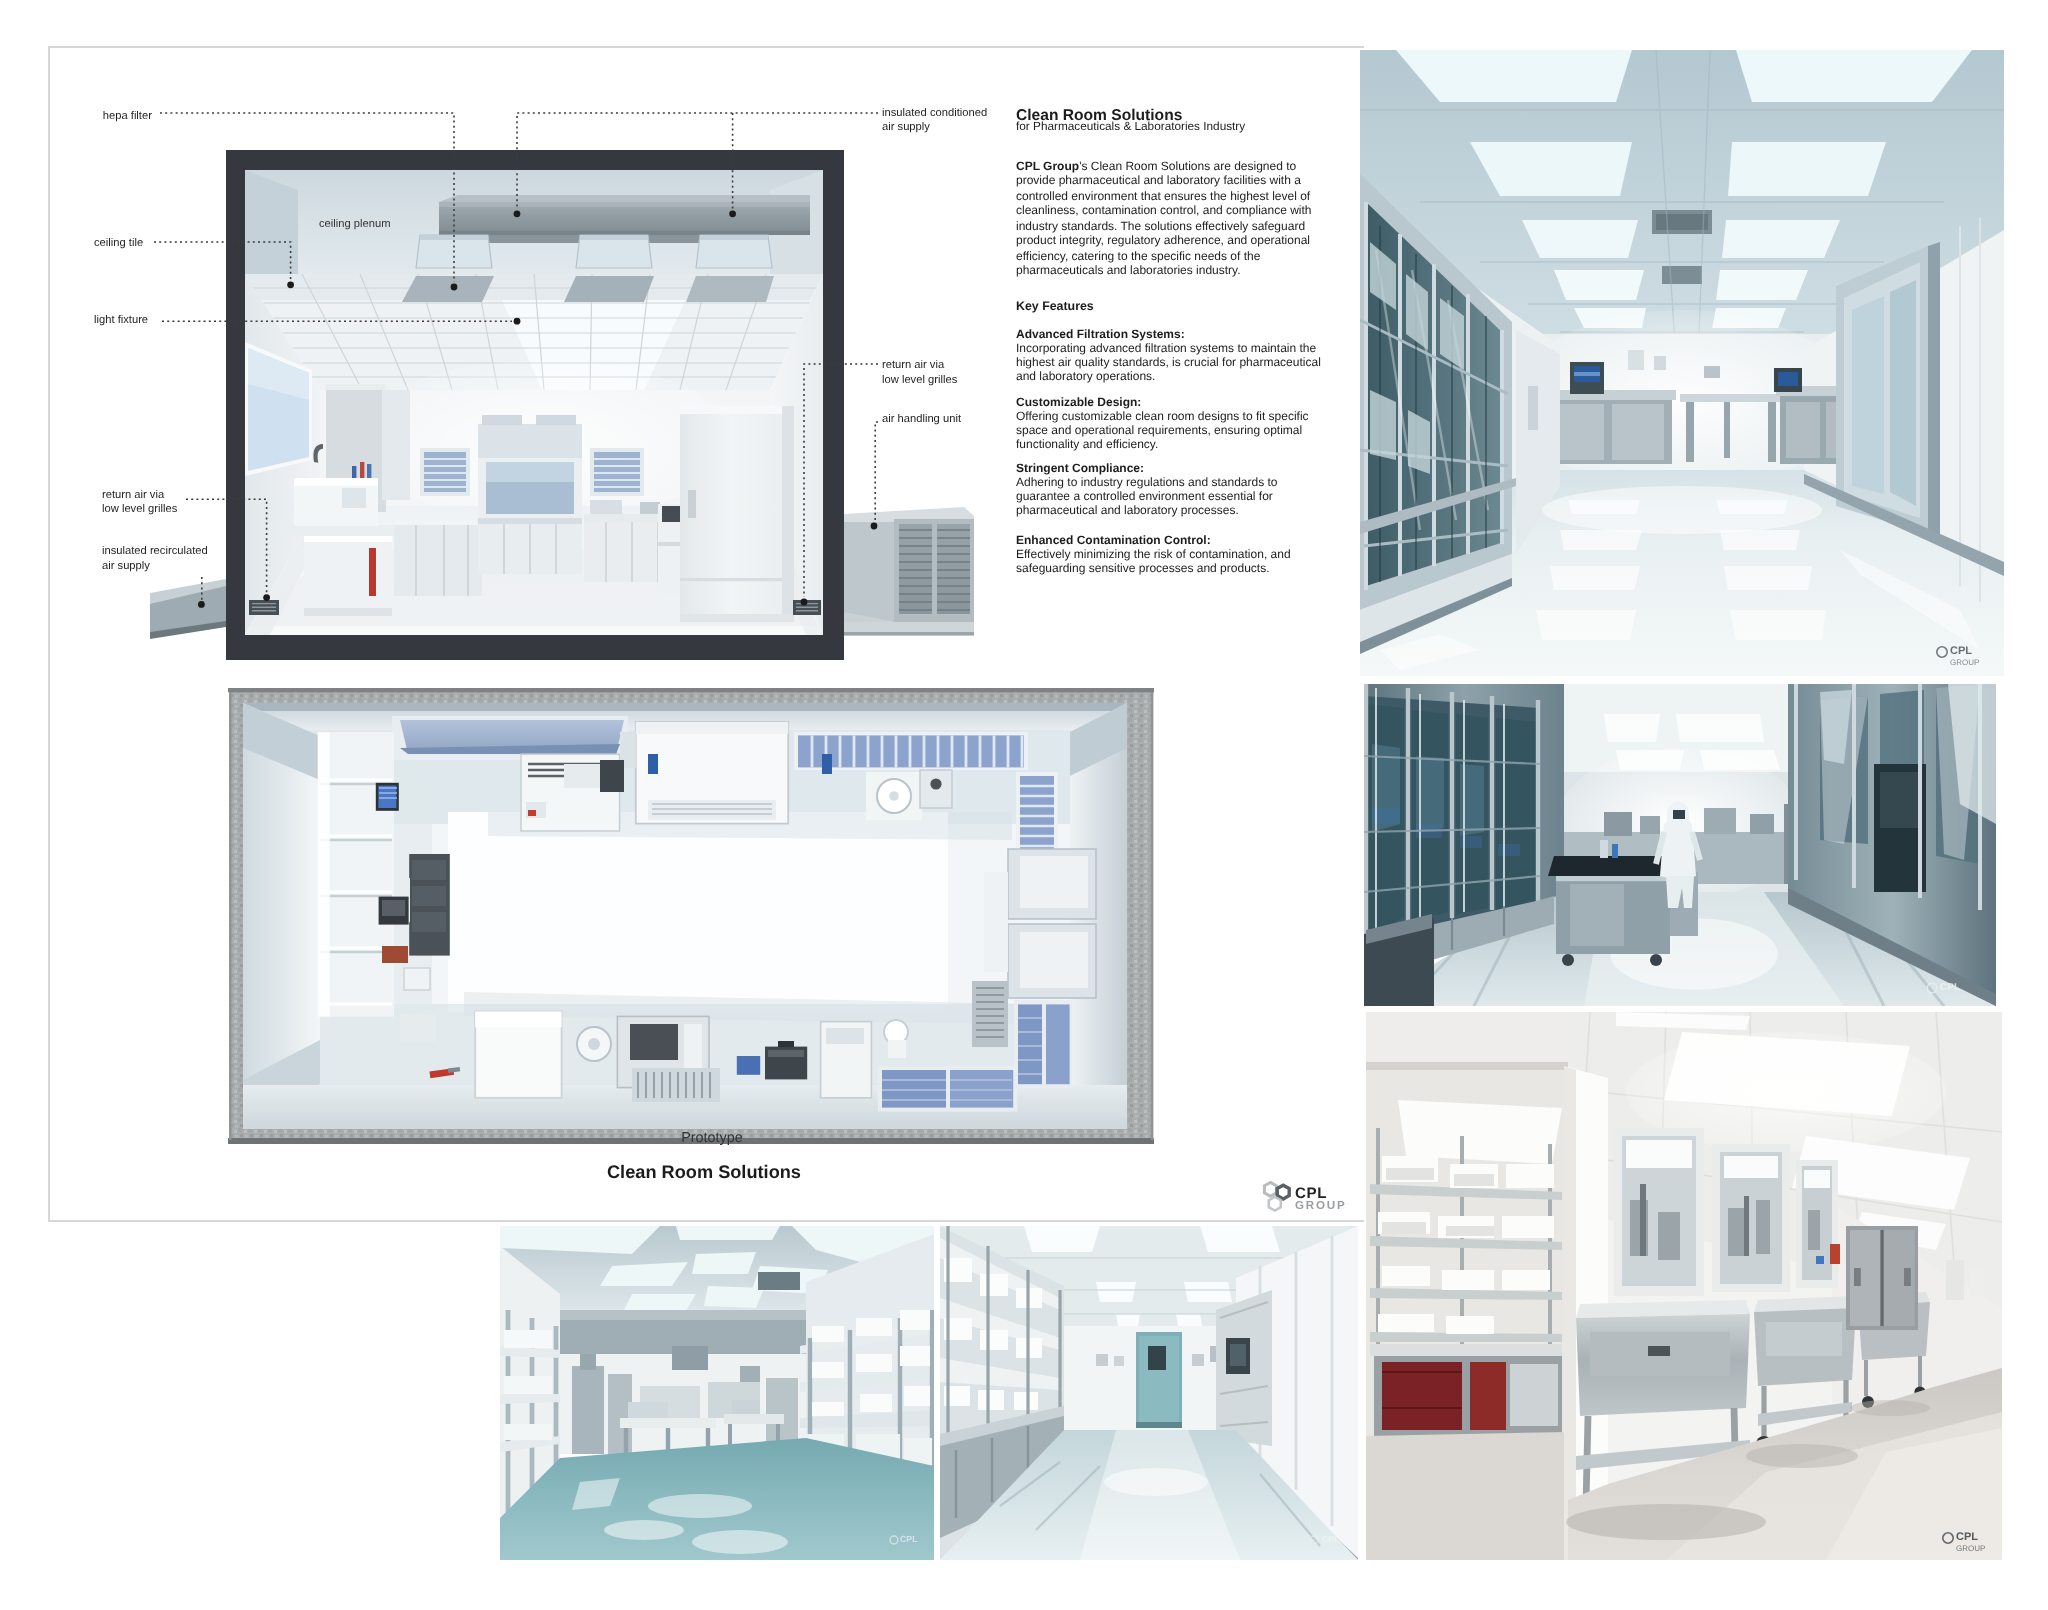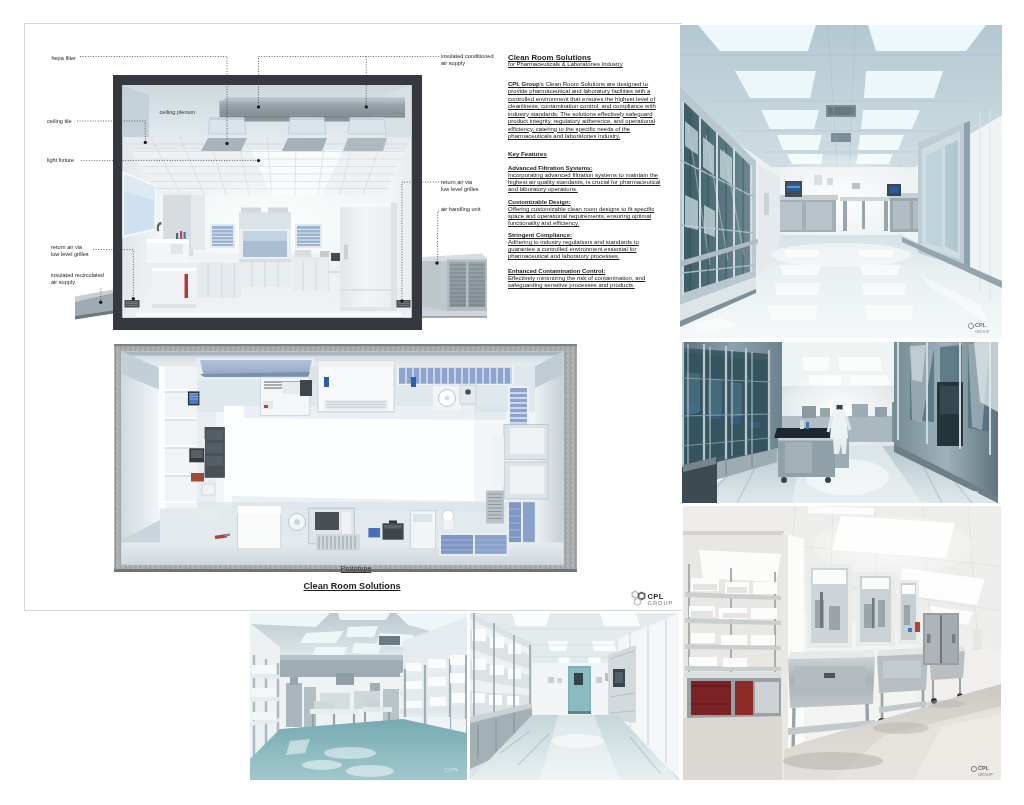--- a/index.html
+++ b/index.html
@@ -1,19 +1,19 @@
 <!DOCTYPE html>
 <html><head>
 <meta charset="utf-8">
 <style>
   html,body{margin:0;padding:0;background:#ffffff;width:1024px;height:805px;overflow:hidden;}
   *{box-sizing:border-box;}
   body{font-family:"Liberation Sans",sans-serif;-webkit-font-smoothing:antialiased;}
   .abs{position:absolute;}
-  .tc{color:#1c1c1c;text-decoration:underline;}
+  .tc{color:#1c1c1c;}
 </style>
 </head>
 <body>
 
 <div class="abs" style="left:24px;top:23px;width:658px;height:588px;border:1px solid #d7d7d7;border-right:none;background:#ffffff;"></div>
 
 <svg class="abs" style="left:25px;top:45px;" width="472" height="295" viewBox="0 0 472 295">
   <defs>
     <linearGradient id="plenumG" x1="0" y1="0" x2="0" y2="1">
       <stop offset="0" stop-color="#cdd8de"></stop>

